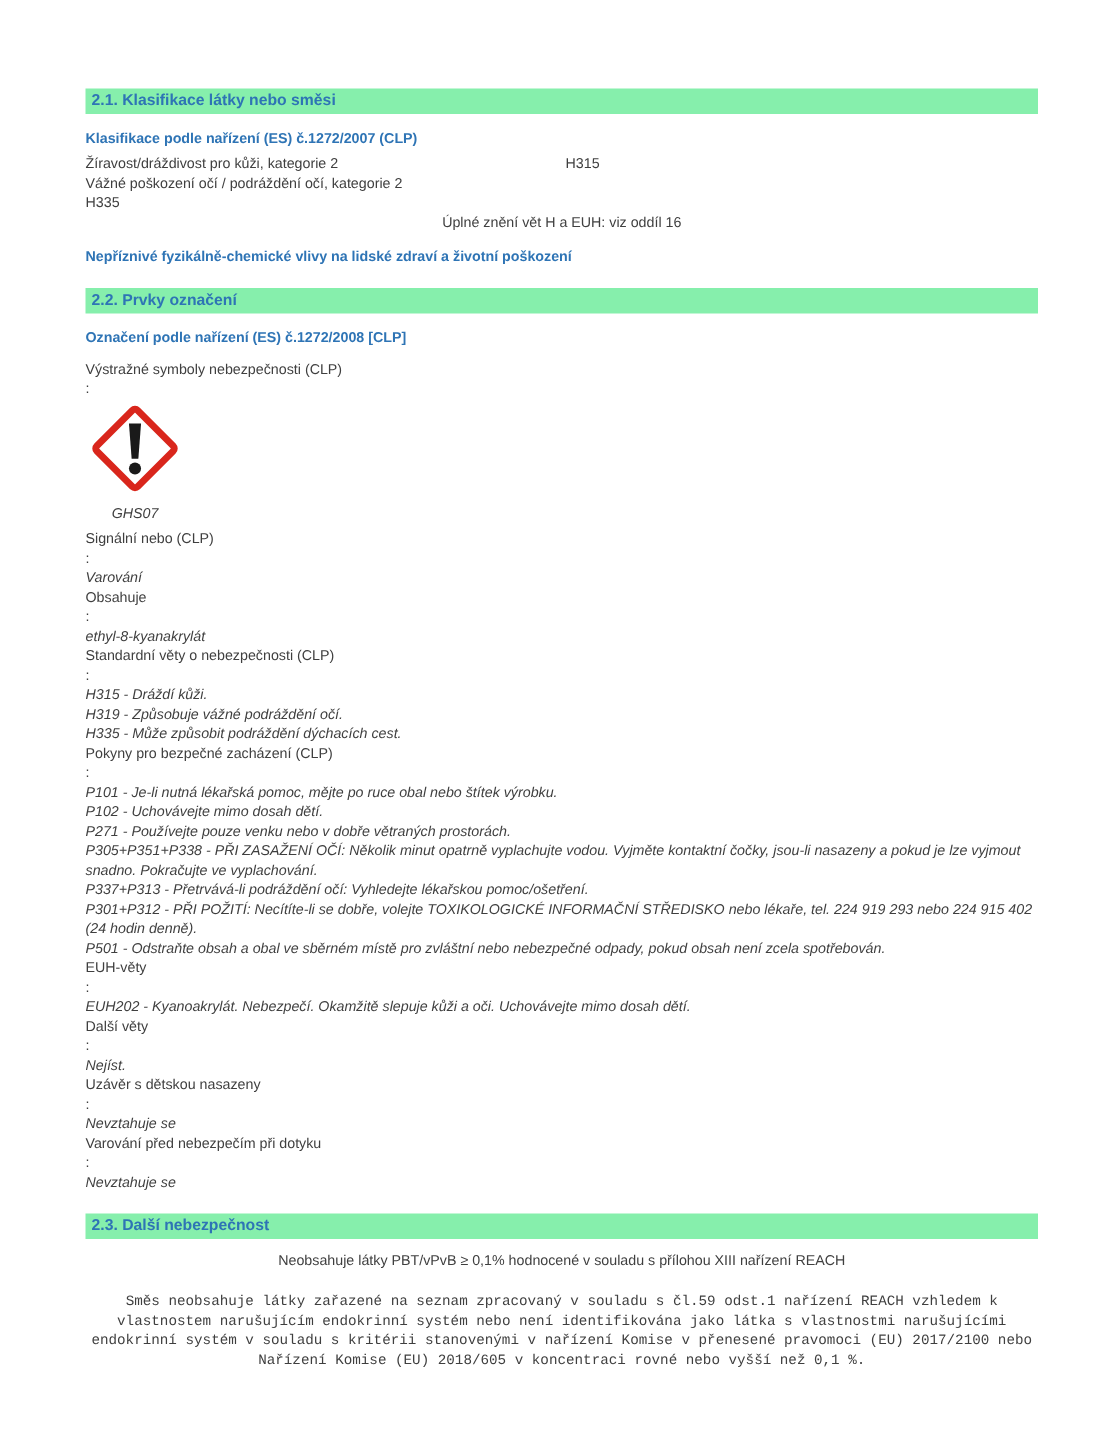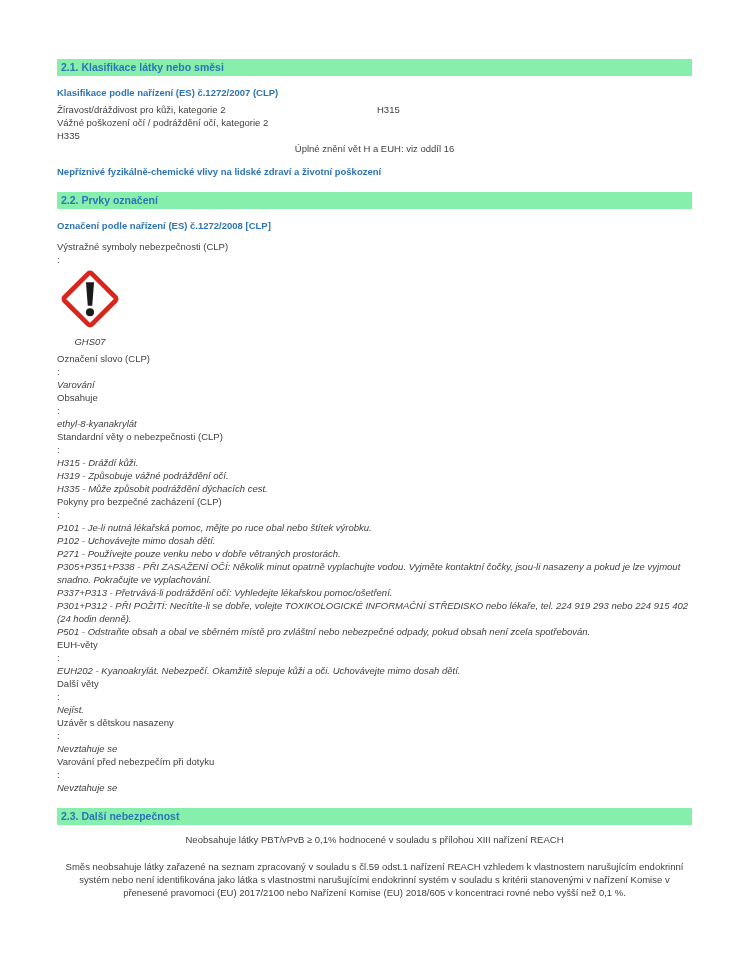--- a/index.html
+++ b/index.html
@@ -55,21 +55,21 @@
   .lbl { width: 228px; flex: none; }
   .colon { width: 7px; flex: none; text-align: left; }
   .val { flex: 1; font-style: italic; }
   .picto-box {
     width: 66px;
     text-align: center;
     padding-top: 2px;
     padding-bottom: 4px;
   }
   .picto-caption { margin-top: 2px; text-align: center; }
-  .para { margin-top: 14px; }
+  .para { margin-top: 14px; font-family: Liberation Mono, monospace; }
 </style>
 </head>
 <body>
 
 <div class="content">
 
 
   <div class="subsection-bar">2.1. Klasifikace látky nebo směsi</div>
 
   <div class="blue-heading">Klasifikace podle nařízení (ES) č.1272/2007 (CLP)</div>
@@ -106,21 +106,21 @@
             <rect x="19" y="19" width="62" height="62" rx="4" fill="#ffffff" stroke="#D9261C" stroke-width="7.5" transform="rotate(45 50 50)"></rect>
             <path d="M43.5 23 L56.5 23 L53.6 61 L46.4 61 Z" fill="#1A1A1A"></path>
             <circle cx="50" cy="71.5" r="6.5" fill="#1A1A1A"></circle>
           </svg>
           <div class="picto-caption">GHS07</div>
         </div>
       </div>
     </div>
     <div id="labeling-rows-generated">
         <div class="lrow">
-          <div class="lbl">Označení slovo (CLP)</div>
+          <div class="lbl">Signální nebo (CLP)</div>
           <div class="colon">:</div>
           <div class="val">
             <div class="vline">Varování</div>
           </div>
         </div>
         <div class="lrow">
           <div class="lbl">Obsahuje</div>
           <div class="colon">:</div>
           <div class="val">
             <div class="vline">ethyl-8-kyanakrylát</div>

